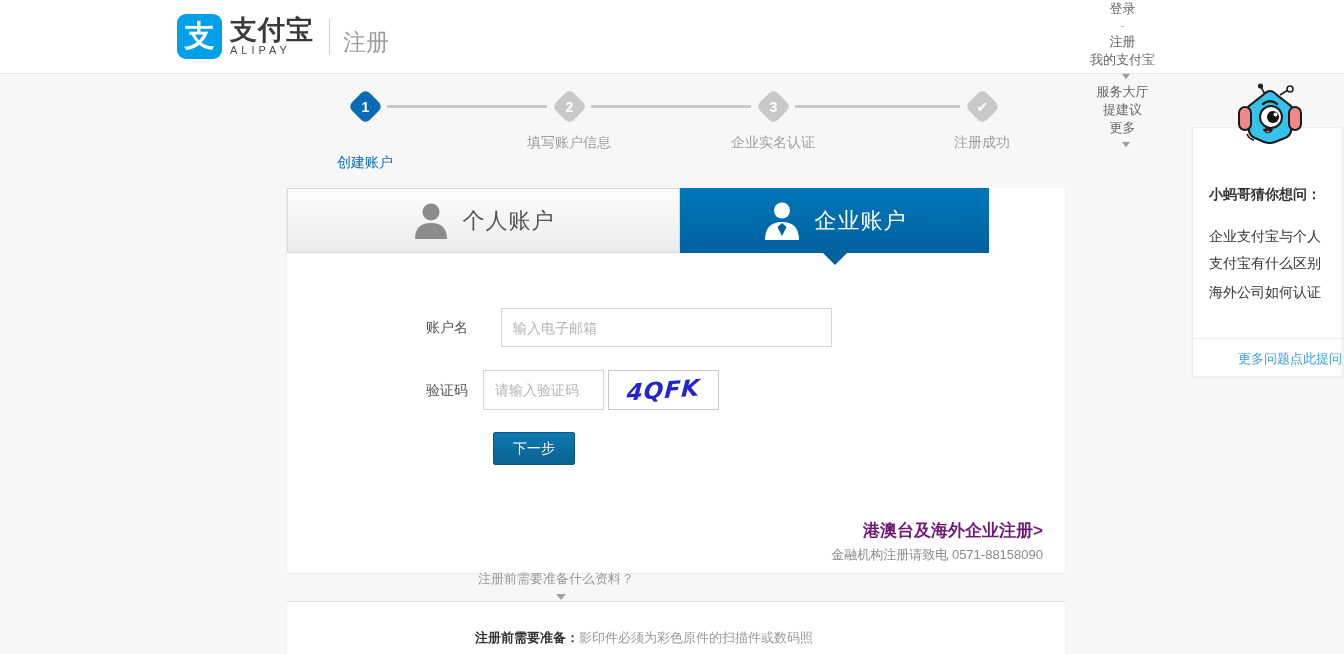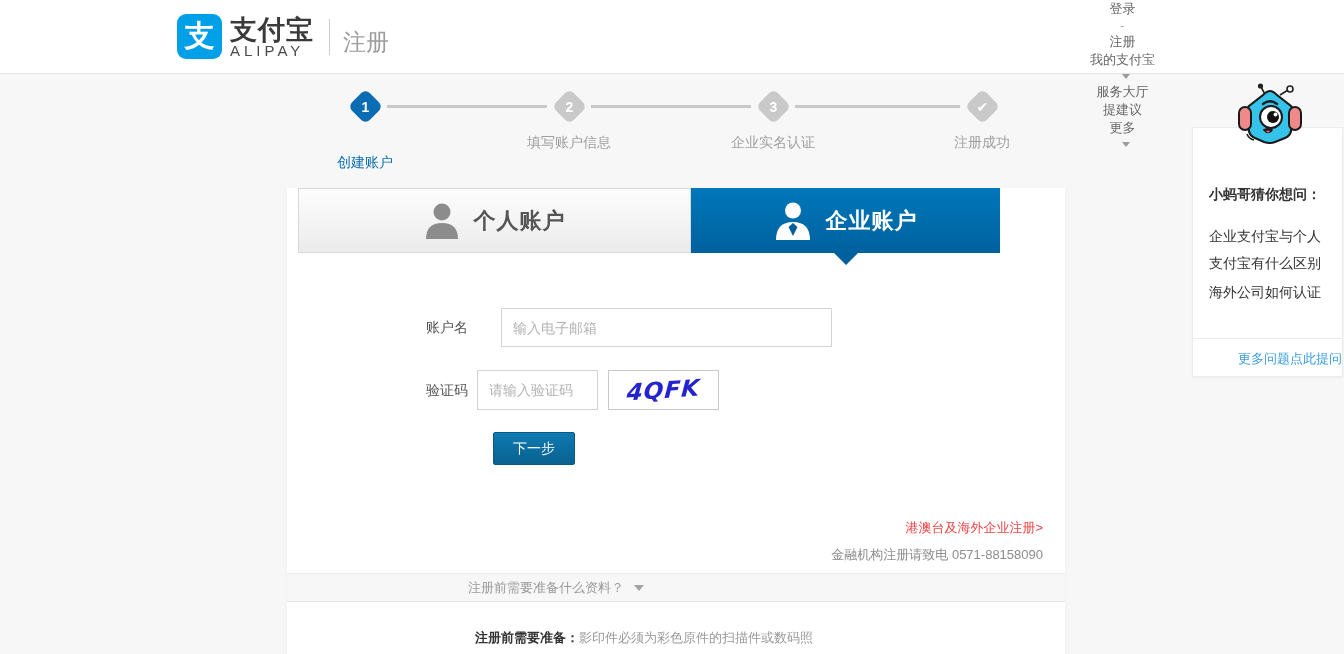--- a/index.html
+++ b/index.html
@@ -9,21 +9,21 @@
     font-family:"Liberation Sans","DejaVu Sans",sans-serif;
     -webkit-font-smoothing:antialiased;
   }
   
   .header{position:absolute;left:0;top:0;width:1344px;height:73px;background:#fff;border-bottom:1px solid #e5e5e5;}
   .logo-wrap{position:absolute;left:177px;top:14px;display:flex;align-items:center;}
   .logo-icon{width:45px;height:45px;border-radius:9px;background:#00a0e9;color:#fff;
     display:flex;align-items:center;justify-content:center;font-size:30px;font-weight:bold;}
   .brand-col{margin-left:8px;display:flex;flex-direction:column;align-items:flex-start;}
   .brand-cn{font-size:27px;font-weight:bold;color:#3a3a3a;line-height:28px;letter-spacing:1px;}
-  .brand-en{font-size:15px;color:#4a4a4a;letter-spacing:4px;line-height:13px;}
+  .brand-en{font-size:11px;color:#4a4a4a;letter-spacing:4px;line-height:13px;}
   .logo-divider{width:1px;height:36px;background:#cfcfcf;margin:0 13px 0 15px;}
   .page-title{font-size:23px;color:#9c9c9c;align-self:flex-end;padding-bottom:1px;}
   .top-nav{position:absolute;right:189px;top:0;height:73px;display:flex;align-items:center;font-size:13px;color:#666;flex-direction:column;}
   .nav-item{cursor:pointer;white-space:nowrap;}
   .nav-dash{color:#aaa;margin:0 9px;}
   .nav-sep{width:1px;height:13px;background:#ddd;margin:0 14px;}
   .caret-down{width:0;height:0;border:4px solid transparent;border-top:5px solid #9b9b9b;margin:5px 0 0 6px;display:inline-block;}
   
   .steps{position:absolute;left:287px;top:88px;width:778px;height:80px;}
   .step-line{position:absolute;top:17px;height:3px;background:#c9c9c9;}
@@ -33,48 +33,48 @@
   .step{position:absolute;top:0;width:140px;text-align:center;}
   .st-1{left:8px;}.st-2{left:212px;}.st-3{left:416px;}.st-4{left:625px;}
   .diamond{width:25px;height:25px;margin:6px auto 0;transform:rotate(45deg);border-radius:6px;background:#c9c9c9;
     display:flex;align-items:center;justify-content:center;}
   .diamond span{transform:rotate(-45deg);color:#fff;font-size:14px;font-weight:bold;}
   .step.active .diamond{background:#0a6cb2;}
   .step-label{margin-top:15px;font-size:14px;color:#a0a0a0;}
   .step.active .step-label{color:#0a6cb2;margin-top:35px;}
   
   .card{position:absolute;left:287px;top:188px;width:778px;height:466px;background:#fff;box-shadow:0 1px 2px rgba(0,0,0,0.06);}
-  .tabs{position:absolute;left:11px;top:0;width:778px;height:65px;font-weight:bold;}
+  .tabs{position:absolute;left:0;top:0;width:778px;height:65px;}
   .tab{position:absolute;top:0;height:65px;display:flex;align-items:center;justify-content:center;cursor:pointer;box-sizing:border-box;}
   .tab-personal{left:0;width:393px;background:linear-gradient(180deg,#fdfdfd,#ebebeb);border:1px solid #d9d9d9;color:#555;}
   .tab-enterprise{left:393px;width:309px;background:linear-gradient(180deg,#0077ba,#00619e);color:#fff;}
   .tab .tab-text{font-size:22px;margin-left:14px;letter-spacing:1px;}
   .tab-arrow{position:absolute;left:50%;bottom:-12px;margin-left:-13px;width:0;height:0;
     border-left:13px solid transparent;border-right:13px solid transparent;border-top:13px solid #00619e;}
   
   .fld-label{position:absolute;left:0;width:181px;text-align:right;font-size:14px;color:#555;}
   .lbl-account{top:120px;height:39px;line-height:39px;}
   .lbl-captcha{top:182px;height:40px;line-height:40px;}
   .txt-input{position:absolute;box-sizing:border-box;border:1px solid #d4d4d4;background:#fff;
     font-size:14px;color:#333;padding:0 11px;outline:none;font-family:inherit;}
   .txt-input::placeholder{color:#b3b3b3;opacity:1;}
   .in-account{left:190px;top:120px;width:331px;height:39px;margin-left:24px;}
-  .in-captcha{left:190px;top:182px;width:121px;height:40px;}
+  .in-captcha{left:196px;top:182px;width:121px;height:40px;}
   .captcha-box{position:absolute;left:321px;top:182px;width:111px;height:40px;box-sizing:border-box;
     border:1px solid #c9c9c9;background:#fff;display:flex;align-items:center;justify-content:center;cursor:pointer;}
   .captcha-text{font-style:italic;font-weight:bold;font-size:23px;color:#2424cf;
     transform:skewX(-8deg) rotate(-4deg);letter-spacing:1px;font-family:"DejaVu Sans",sans-serif;}
   .next-btn{position:absolute;left:190px;top:244px;width:82px;height:33px;border:1px solid #085a85;border-radius:2px;
     background:linear-gradient(180deg,#0e7ab2,#09618f);color:#fff;font-size:14px;cursor:pointer;font-family:inherit;margin-left:16px;}
-  .link-overseas{position:absolute;right:22px;top:331px;font-size:13px;color:#ef4444;cursor:pointer;}
+  .link-overseas{position:absolute;right:22px;top:331px;font-size:17px;color:#701a75;cursor:pointer;font-weight:bold;}
   .finance-note{position:absolute;right:22px;top:358px;font-size:13px;color:#8c8c8c;}
   .prepare-bar{position:absolute;left:0;top:385px;width:778px;height:29px;box-sizing:border-box;
     background:#f7f7f7;border-top:1px solid #efefef;border-bottom:1px solid #e3e3e3;
     display:flex;align-items:center;justify-content:center;cursor:pointer;}
-  .prepare-inner{display:flex;align-items:center;transform:translateX(-120px);color:#999;font-size:13px;}
+  .prepare-inner{display:flex;align-items:center;transform:translateX(-120px);color:#999;font-size:13px;flex-direction:column;}
   .prepare-caret{width:0;height:0;border:5px solid transparent;border-top:6px solid #a3a3a3;margin:6px 0 0 10px;}
   .prepare-note{position:absolute;left:188px;top:441px;font-size:13px;}
   .note-bold{font-weight:bold;color:#333;}
   .note-rest{color:#999;}
   
   .side-panel{position:absolute;left:1192px;top:127px;width:151px;height:250px;background:#fff;
     border:1px solid #ececec;box-sizing:border-box;box-shadow:0 1px 3px rgba(0,0,0,0.04);}
   .side-title{position:absolute;left:16px;top:58px;font-size:14px;font-weight:bold;color:#333;}
   .side-q{position:absolute;left:16px;width:122px;font-size:14px;color:#333;cursor:pointer;}
   .q1{top:95px;line-height:27px;}

